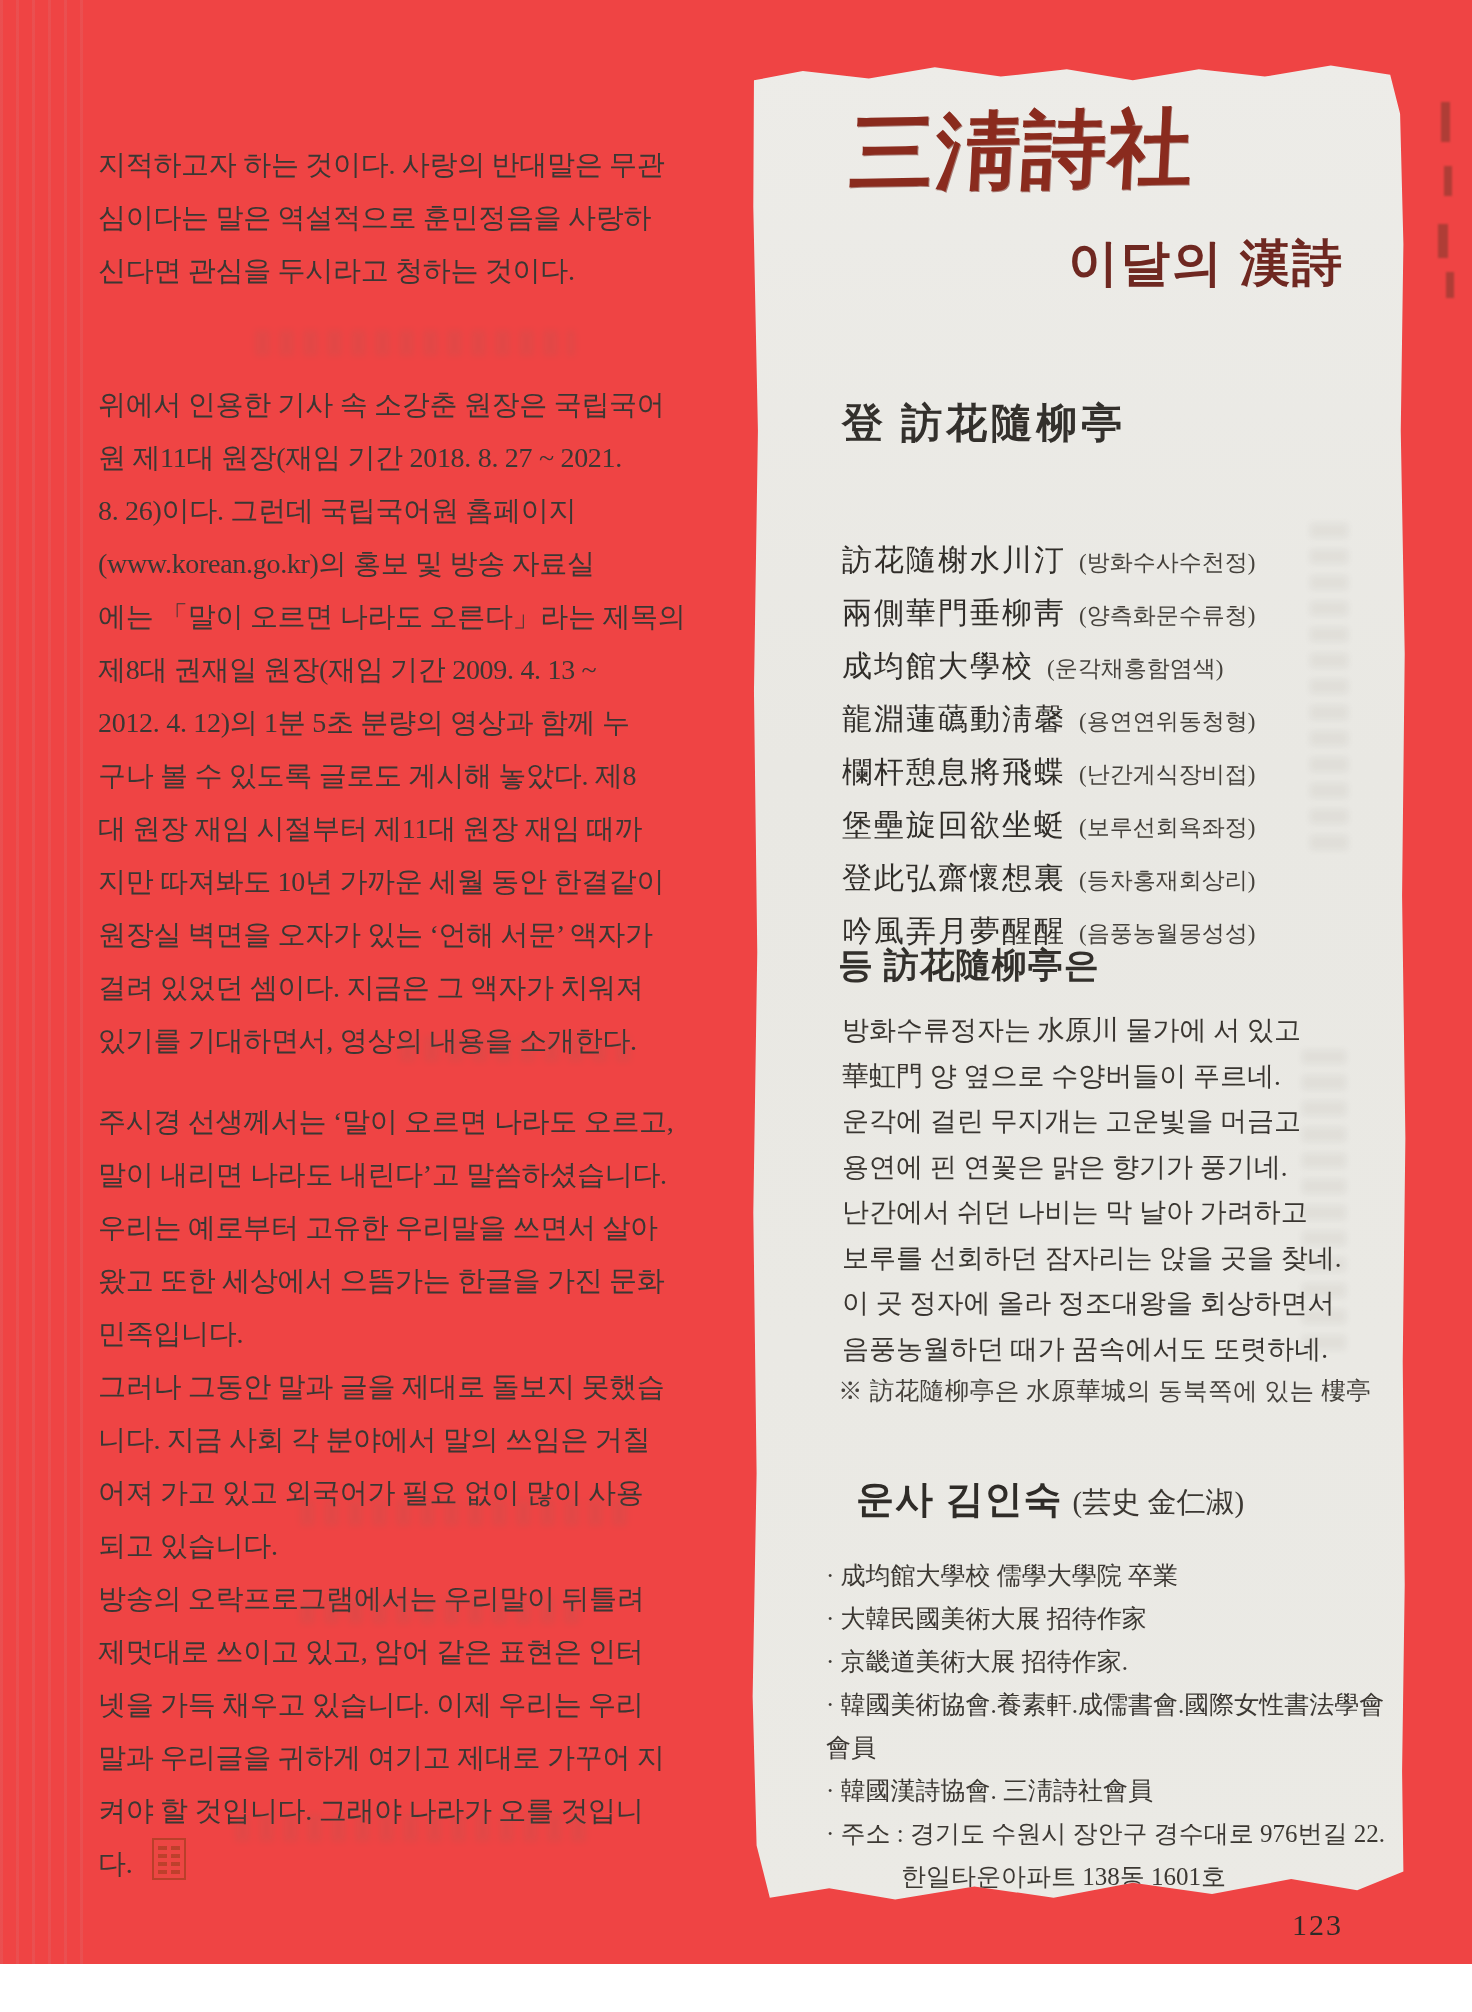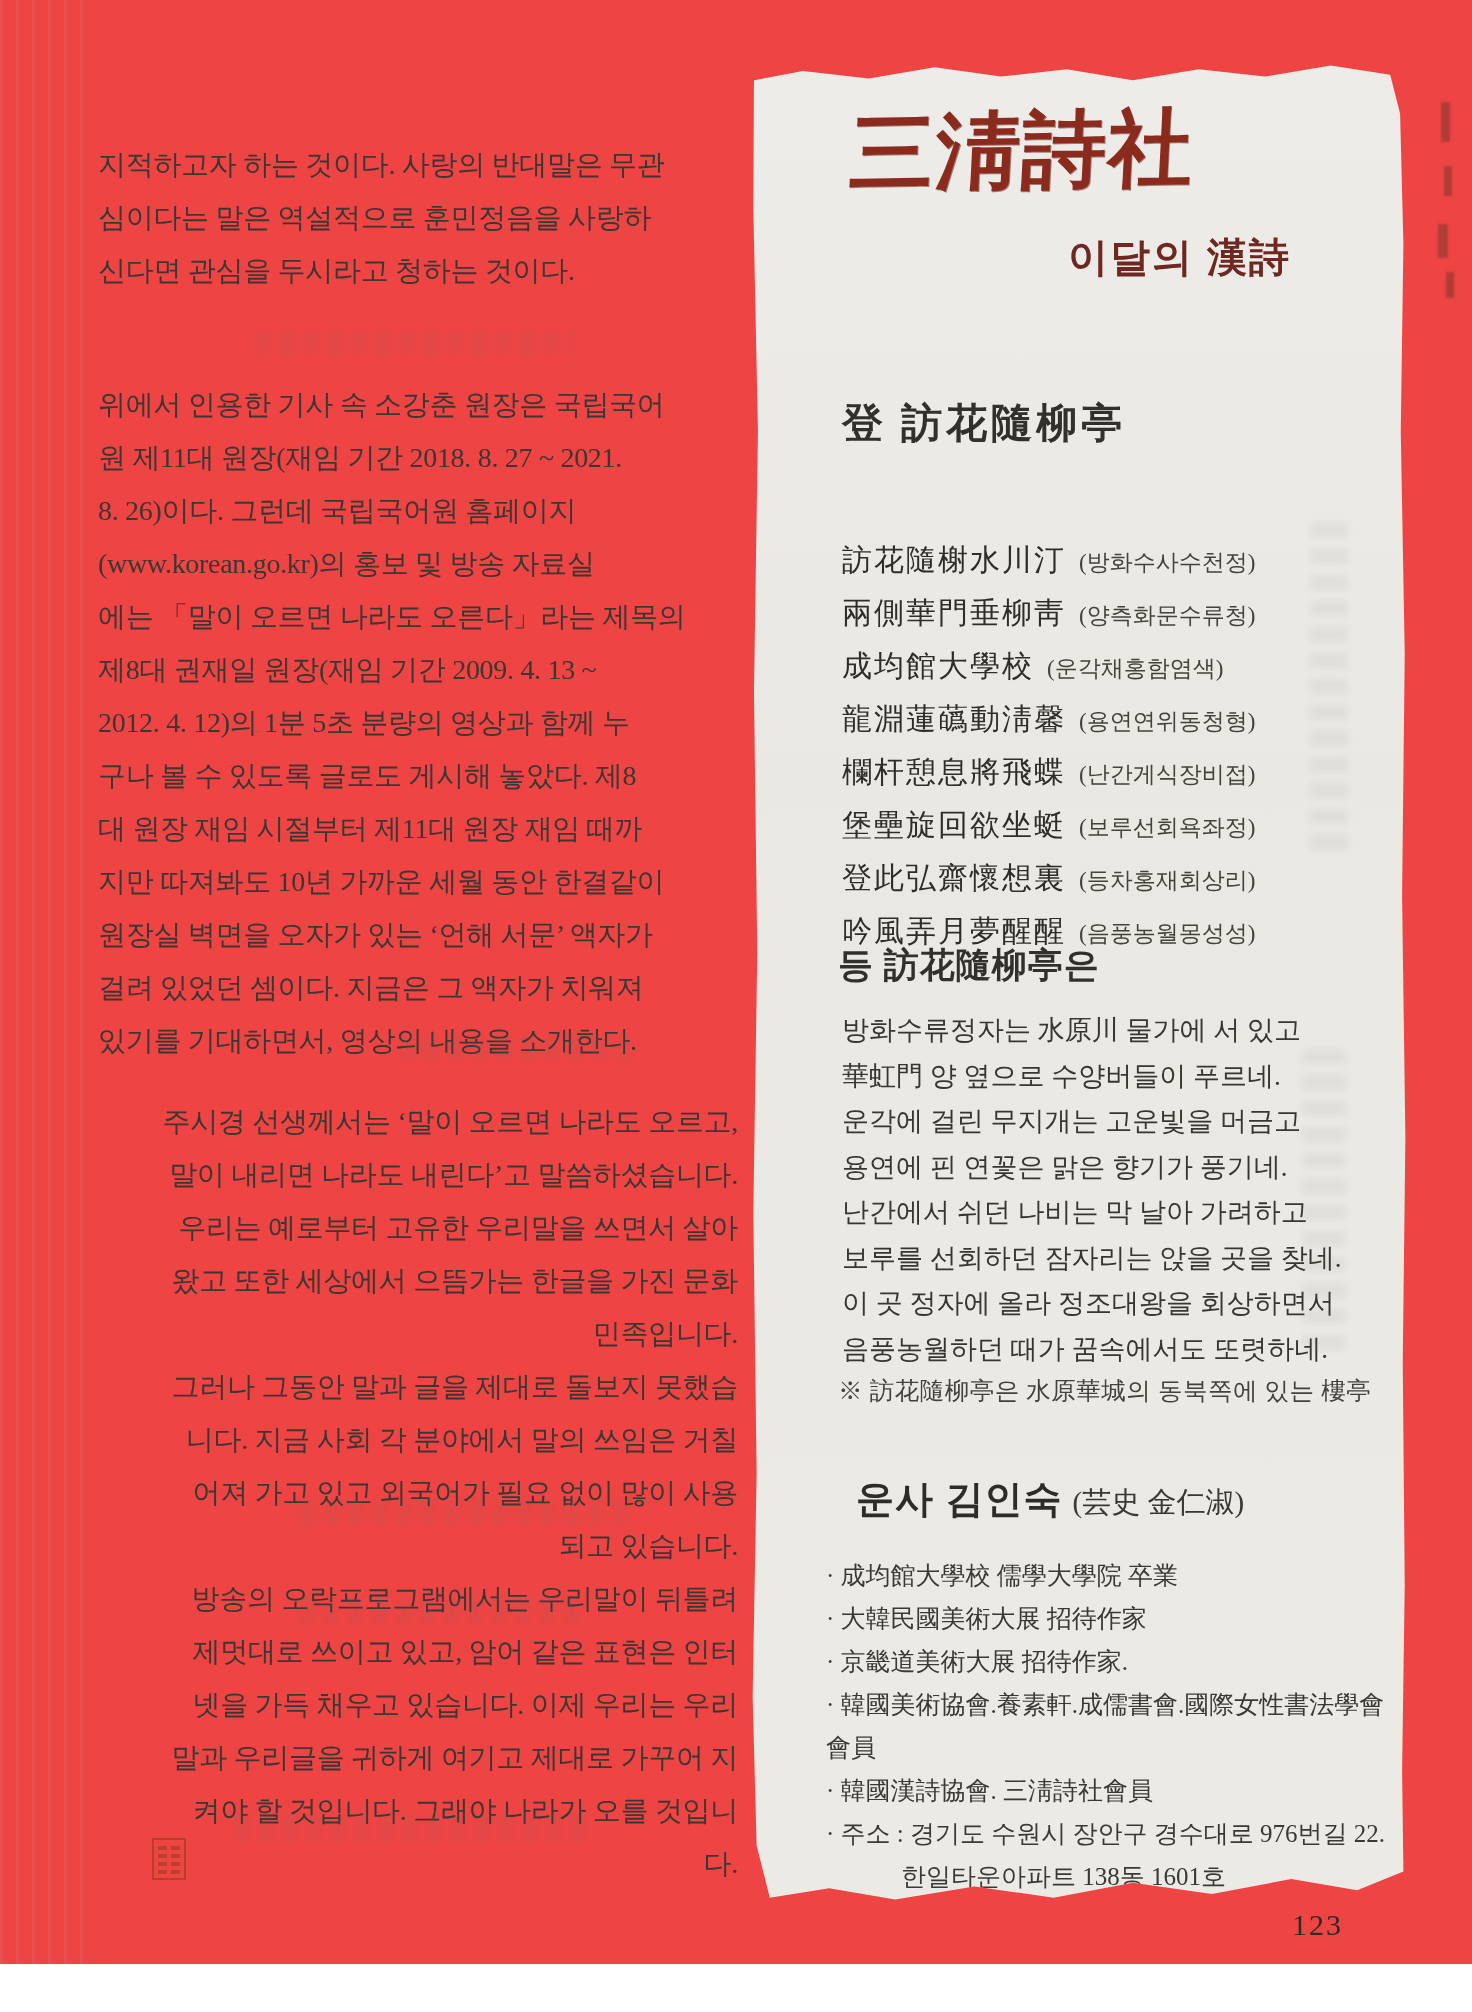--- a/index.html
+++ b/index.html
@@ -18,21 +18,21 @@
     opacity:.45;
   }
   
   .article{
     position:absolute;left:98px;top:138px;width:640px;
     font-size:28px;line-height:53px;letter-spacing:-.3px;
     color:#3b3733;
   }
   .article p{margin:0;white-space:pre;}
   .article p:nth-of-type(2){margin-top:81px;}
-  .article p:nth-of-type(3){margin-top:28px;text-align:right;}
+  .article p:nth-of-type(3){margin-top:28px;}
   
   .seal{
     position:absolute;left:152px;top:1838px;width:34px;height:42px;
     border:2px solid rgba(178,62,38,.85);
     background:rgba(205,95,60,.07);
     box-sizing:border-box;
   }
   .seal::before,.seal::after{
     content:"";position:absolute;top:4px;bottom:4px;width:9px;
     background:repeating-linear-gradient(0deg,rgba(178,62,38,.8) 0 4px,transparent 4px 8px);
@@ -53,21 +53,21 @@
     position:absolute;left:100px;top:22px;
     font-size:84px;font-weight:bold;line-height:1.7;
     color:#8a2b1e;letter-spacing:2px;
     transform:skewX(-4deg) rotate(-1deg);
     text-shadow:1px 1px 0 rgba(110,30,20,.55);
     white-space:nowrap;
   }
   .month-label{
     position:absolute;left:318px;top:172px;
     font-family:"Liberation Sans","DejaVu Sans",sans-serif;
-    font-size:40px;font-weight:bold;color:#6f2821;
+    font-size:50px;font-weight:bold;color:#6f2821;
     letter-spacing:2px;white-space:nowrap;
   }
   .poem-title{
     position:absolute;left:92px;top:338px;
     font-size:41px;font-weight:bold;letter-spacing:4px;color:#33302c;
     white-space:nowrap;
   }
   .poem-lines{position:absolute;left:92px;top:478px;line-height:48px;white-space:nowrap;}
   .poem-line .hanja{font-size:30px;color:#302d29;letter-spacing:2px;}
   .poem-line .reading{font-size:23px;color:#45413b;margin-left:13px;}

